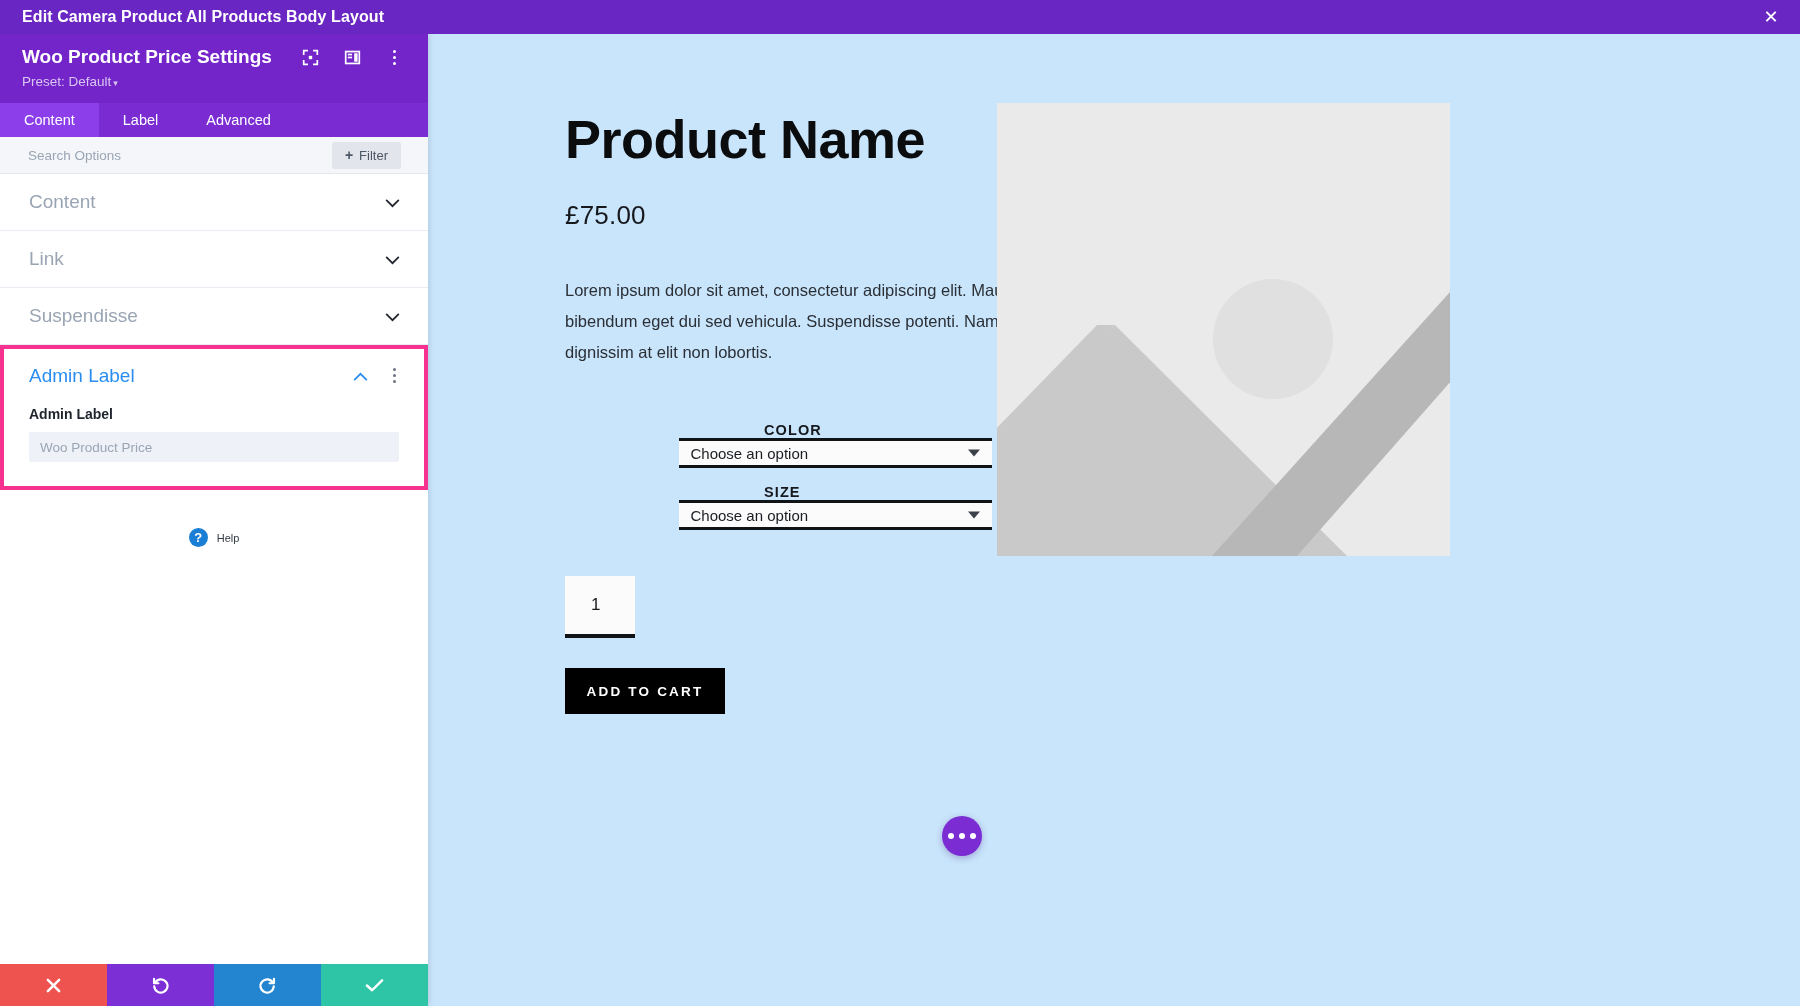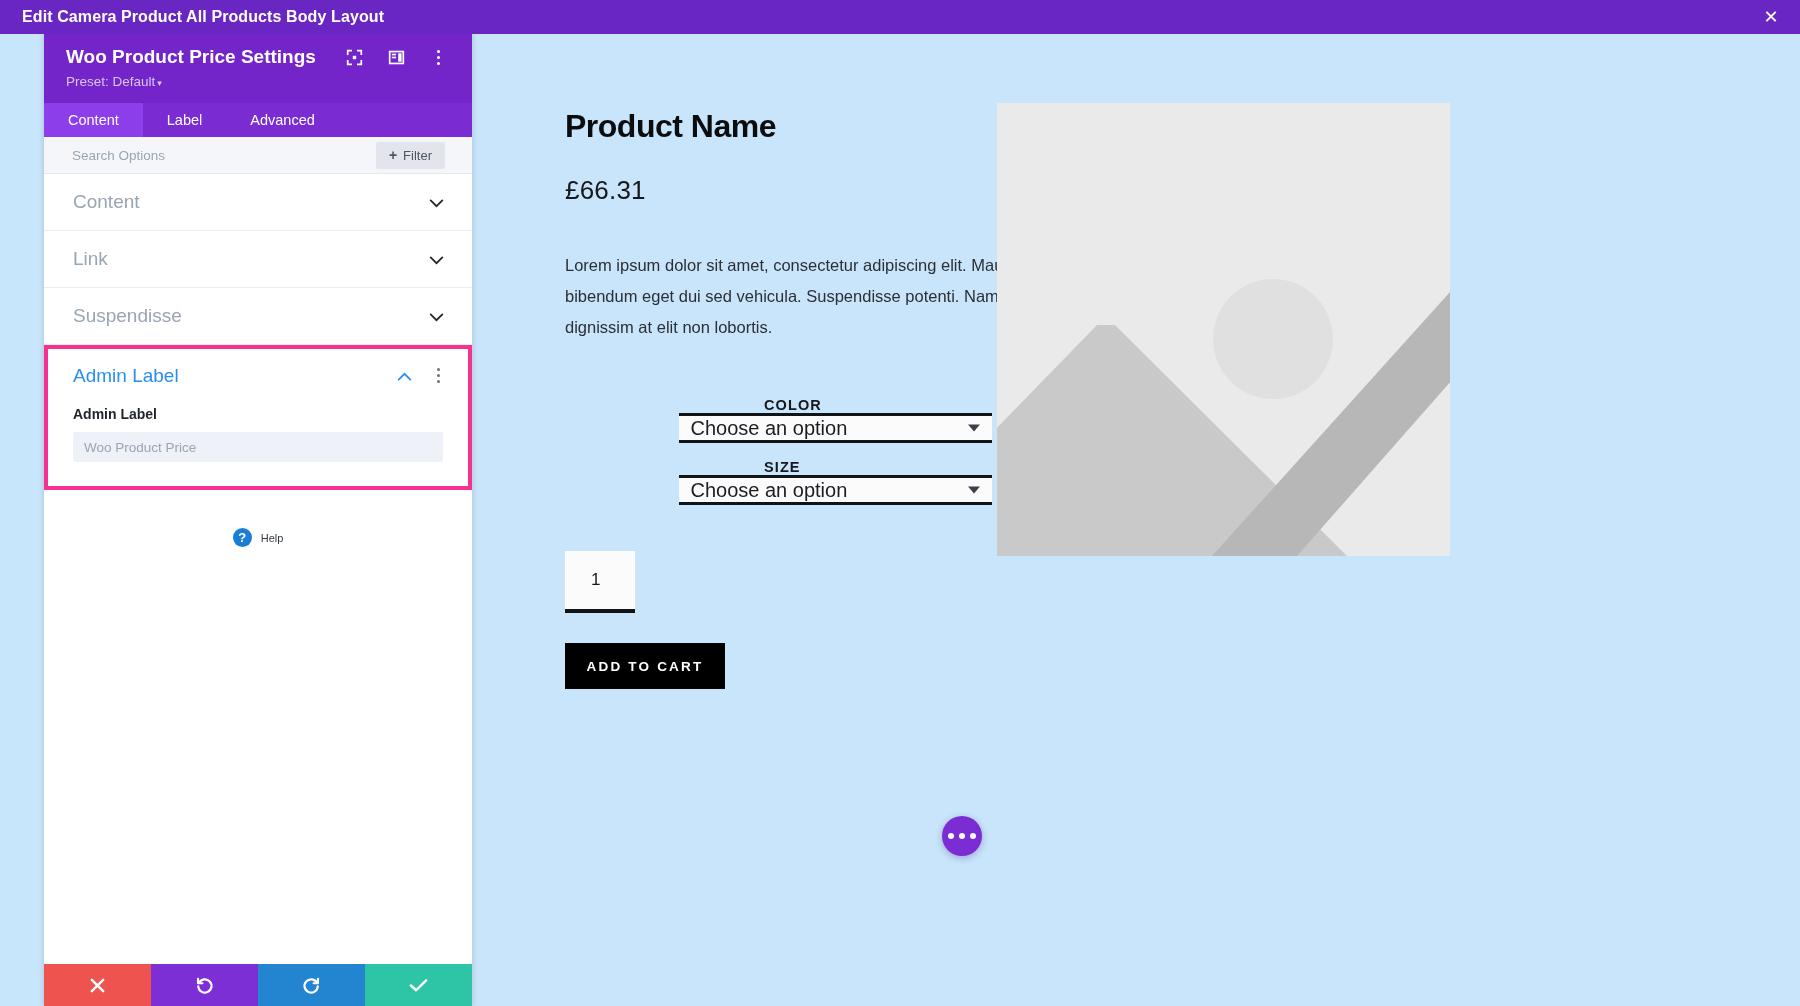--- a/index.html
+++ b/index.html
@@ -25,21 +25,20 @@
     cursor: pointer; font-size: 18px; line-height: 1; font-weight: 500;
   }
 
   
   .panel {
     position: absolute; top: 34px; left: 0; width: 428px; height: 972px;
     background: #ffffff;
     display: flex; flex-direction: column;
     z-index: 30;
     box-shadow: 0 0 6px rgba(0,0,0,.18);
-    margin-left: 44px;
   }
   .panel-head {
     background: #7325c9; color: #fff;
     padding: 12px 18px 14px 22px;
   }
   .panel-head-row { display: flex; align-items: center; }
   .panel-title { font-size: 19px; font-weight: bold; flex: 0 0 auto; }
   .panel-head-icons { margin-left: auto; display: flex; align-items: center; gap: 22px; padding-right: 6px;}
   .hicon { cursor: pointer; display: flex; align-items: center; justify-content: center; width: 20px; height: 20px;}
   .dots-v { display: flex; flex-direction: column; gap: 3px; align-items: center; justify-content: center; width: 20px; height: 20px; cursor: pointer;}
@@ -125,34 +124,34 @@
   .act-redo  { background: #2385cf; }
   .act-save  { background: #2ec4a6; }
   .act svg { display: block; }
 
   
   .canvas {
     position: absolute; top: 34px; left: 428px; width: 1372px; height: 972px;
     background: #c9e5fb; overflow: hidden;
   }
   .prod-left { position: absolute; left: 137px; top: 74px; width: 540px; }
-  .prod-title { font-size: 32px; font-weight: bold; color: #0b0c0e; letter-spacing: -.5px; }
+  .prod-title { font-size: 54px; font-weight: bold; color: #0b0c0e; letter-spacing: -.5px; }
   .prod-price { font-size: 26px; color: #16181c; margin-top: 30px; letter-spacing: .2px;}
   .prod-desc { margin-top: 44px; font-size: 16.5px; line-height: 31px; color: #2b2f36; width: 490px;}
 
   .attr-row { display: flex; align-items: center; margin-top: 0; flex-direction: column; }
   .attrs { margin-top: 54px; }
   .attr-label { width: 142px; font-size: 14.5px; font-weight: bold; letter-spacing: 1.1px; color: #16181c; }
   .attr-select {
     position: relative; width: 313px; height: 30px;
     background: #fbfbfb;
     border-top: 3px solid #111417; border-bottom: 3px solid #111417;
     display: flex; align-items: center; padding: 0 12px; cursor: pointer;
   }
-  .attr-select span { font-size: 20px; color: #1a1d22; }
+  .attr-select span { font-size: 15px; color: #1a1d22; }
   .attr-select .arw {
     position: absolute; right: 12px; top: 50%; transform: translateY(-50%);
     width: 0; height: 0; border-left: 6px solid transparent; border-right: 6px solid transparent;
     border-top: 7px solid #3c4149;
   }
   .attr-gap { height: 16px; }
 
   .qty {
     margin-top: 46px; width: 70px; height: 62px; background: #fbfbfb;
     border-bottom: 4px solid #111417; display: flex; align-items: center;
@@ -309,21 +308,21 @@
             <path d="M2 7.5l5.5 5L18 2" stroke="#fff" stroke-width="2.6" fill="none" stroke-linecap="round" stroke-linejoin="round"></path>
           </svg>
       </div>
     </div>
   </div>
 
   <div class="canvas">
 
     <div class="prod-left">
       <div class="prod-title">Product Name</div>
-      <div class="prod-price">£66.31</div>
+      <div class="prod-price">£75.00</div>
       <div class="prod-desc">Lorem ipsum dolor sit amet, consectetur adipiscing elit. Mauris bibendum eget dui sed vehicula. Suspendisse potenti. Nam dignissim at elit non lobortis.</div>
 
       <div class="attrs">
         <div class="attr-row">
           <div class="attr-label">COLOR</div>
           <div class="attr-select">
             <span>Choose an option</span>
             <span class="arw"></span>
           </div>
         </div>

